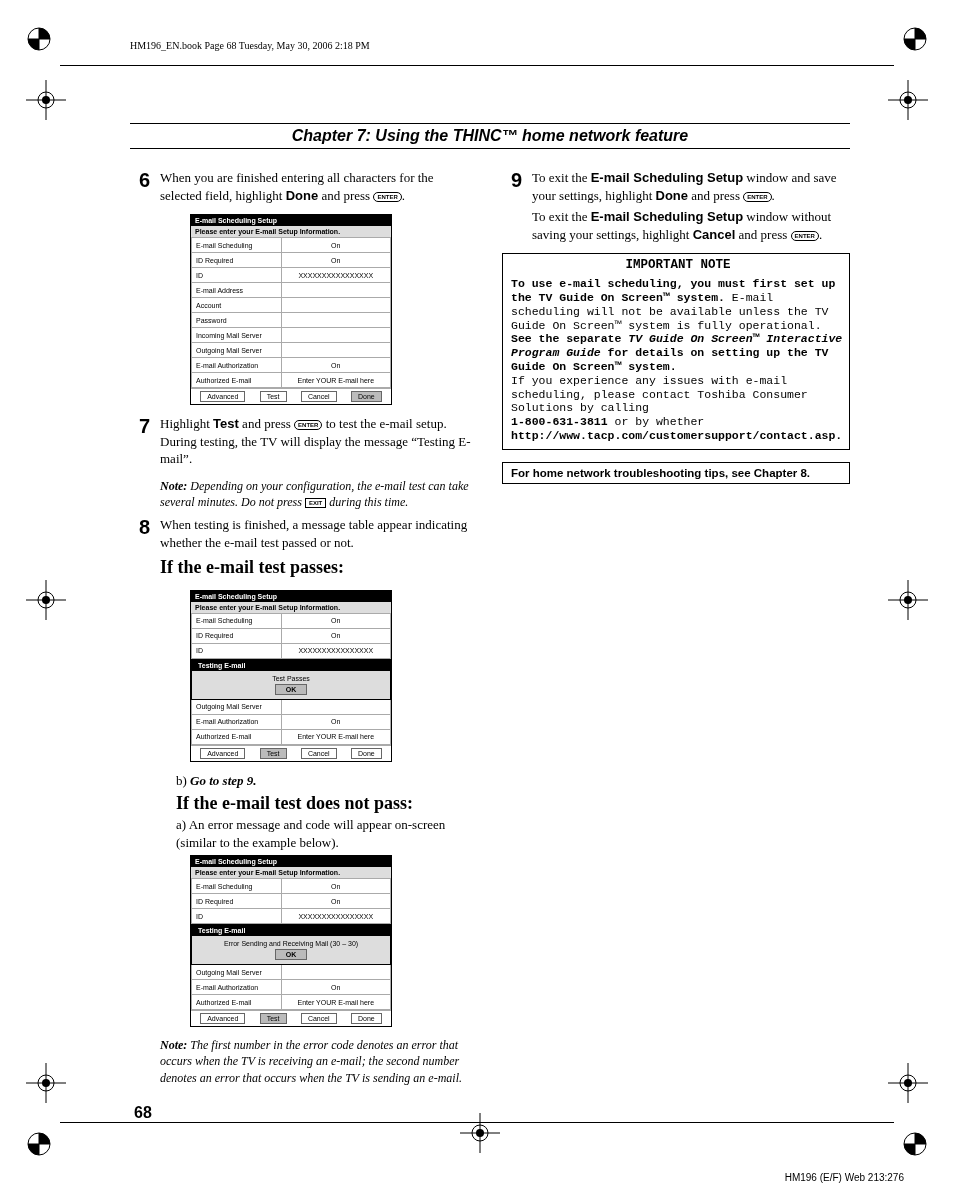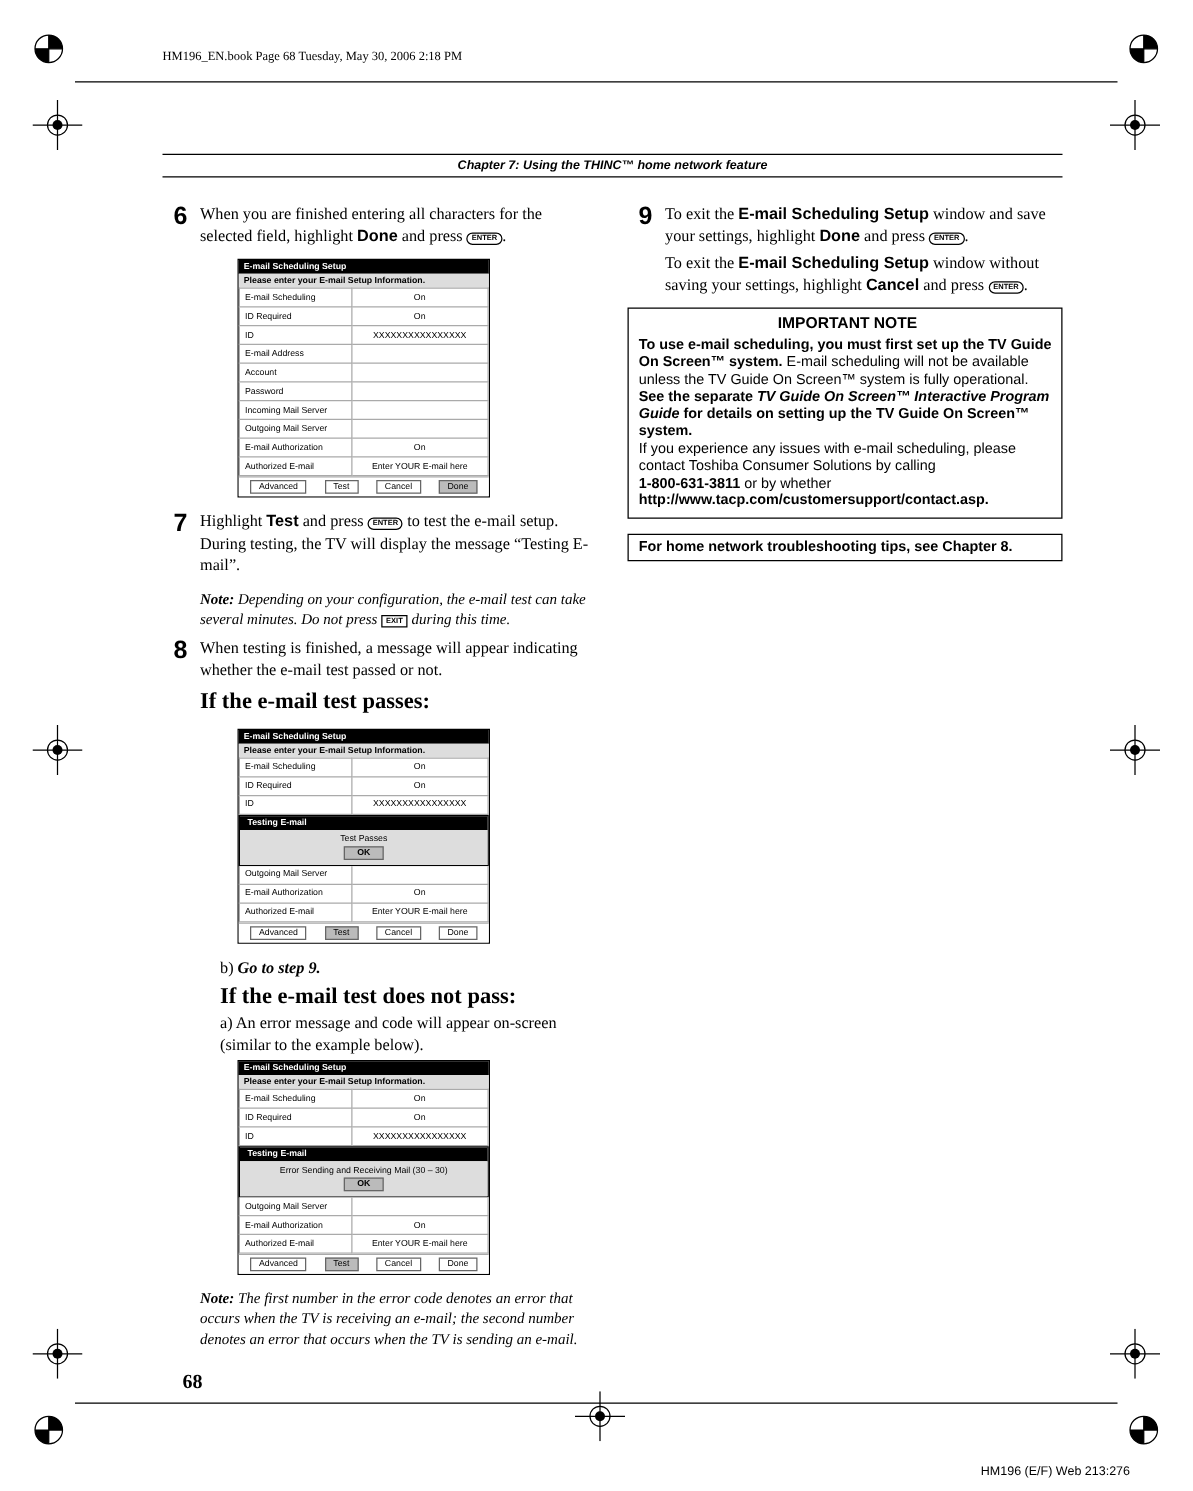--- a/index.html
+++ b/index.html
@@ -24,21 +24,21 @@
     font-size: 10px;
     margin-bottom: 72px;
   }
   .chapterbar {
     border-top: 1.5px solid #000;
     border-bottom: 1.5px solid #000;
     text-align: center;
     font-family: Arial, Helvetica, sans-serif;
     font-style: italic;
     font-weight: bold;
-    font-size: 10px;
+    font-size: 16px;
     padding: 3px 0;
     margin-bottom: 20px;
   }
   .columns {
     display: flex;
     gap: 24px;
   }
   .col {
     width: 348px;
   }
@@ -175,46 +175,46 @@
     padding: 1px 10px;
     background: #bbb;
     font-weight: bold;
     margin-top: 2px;
   }
 
   
   .impbox {
     border: 1.2px solid #000;
     padding: 4px 4px 6px 8px;
-    font-family: Liberation Sans, sans-serif;
+    font-family: Liberation Mono, monospace;
     font-size: 11.5px;
     line-height: 1.2;
     margin-top: 6px;
   }
   .impbox .imphead {
     text-align: center;
     font-weight: bold;
     font-size: 12.5px;
     margin-bottom: 4px;
   }
   .tipbox {
     border: 1.2px solid #000;
     padding: 4px 8px;
     font-family: Arial, Helvetica, sans-serif;
     font-weight: bold;
     font-size: 11.5px;
     margin-top: 12px;
   }
 
   .pagenum {
-    font-family: Liberation Serif, serif;
+    font-family: Liberation Sans, sans-serif;
     font-weight: bold;
     font-size: 16px;
     position: absolute;
-    left: 16px;
+    left: 4px;
     bottom: -30px;
   }
   .footer {
     position: absolute;
     right: 50px;
     bottom: 10px;
     font-family: Arial, Helvetica, sans-serif;
     font-size: 10px;
   }
 
@@ -393,21 +393,21 @@
         </div>
       </div>
 
       <div class="notebox">
         <span class="noteword">Note:</span><span> Depending on your configuration, the e-mail test can take several minutes. Do not press </span><span class="exit-btn" style="font-style:normal;">EXIT</span><span> during this time.</span>
       </div>
 
       <div class="step">
         <div class="stepnum">8</div>
         <div class="stepbody">
-          <p>When testing is finished, a message will appear indicating whether the e-mail test passed or not.</p>
+          <p>When testing is finished, a message table appear indicating whether the e-mail test passed or not.</p>
           <p class="subhead">If the e-mail test passes:</p>
         </div>
       </div>
 
       <div class="shot">
         <div class="bar">E-mail Scheduling Setup</div>
         <div class="sub">Please enter your E-mail Setup Information.</div>
         <table>
           <tbody>
                 <tr>

